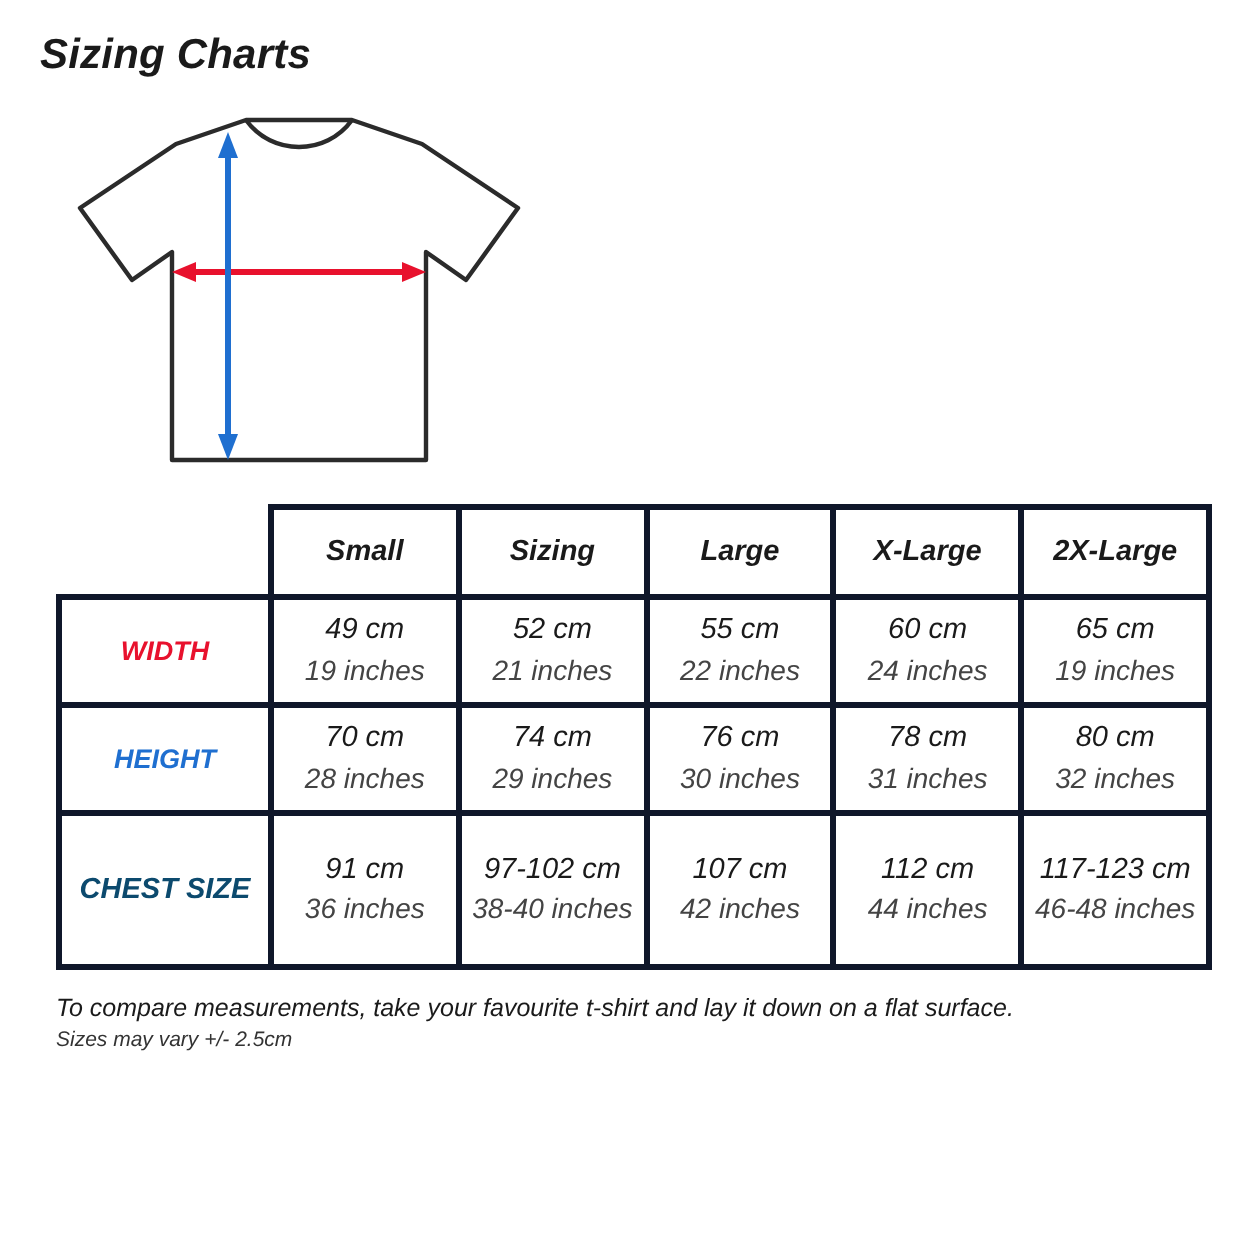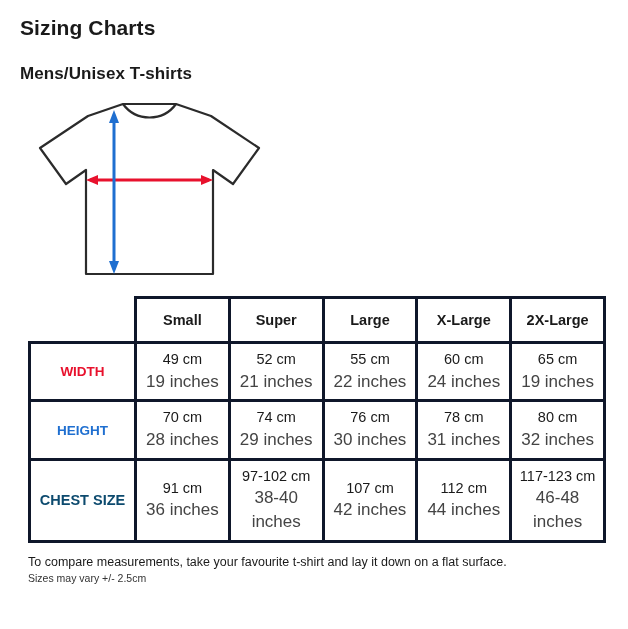--- a/index.html
+++ b/index.html
@@ -13,20 +13,21 @@
     font-family: "Liberation Sans", sans-serif;
     color: #222222;
     position: relative;
     overflow: hidden;
   }
   .page {
     padding: 14px 14px 0 14px;
     box-sizing: border-box;
     width: 557px;
     height: 629px;
+    font-style: italic;
   }
   h1.title {
     font-size: 21px;
     font-weight: bold;
     margin: 2px 0 0 6px;
     color: #1a1a1a;
     letter-spacing: 0.1px;
   }
   h2.subtitle {
     font-size: 17px;
@@ -70,21 +71,21 @@
   }
   .rowlabel.width { color: #e8112d; }
   .rowlabel.height { color: #1f6fd0; }
   .rowlabel.chest { color: #0c4a6e; font-size: 14.5px; }
   .cell-main {
     font-size: 14.5px;
     color: #1a1a1a;
     line-height: 1.35;
   }
   .cell-sub {
-    font-size: 17px;
+    font-size: 14px;
     color: #444444;
     line-height: 1.4;
   }
   tr.r-width td, tr.r-height td { height: 36px; }
   tr.r-chest td { height: 62px; }
   .footnotes {
     margin: 12px 0 0 14px;
   }
   .fn1 {
     font-size: 12.5px;
@@ -101,21 +102,20 @@
     font-size: 10.5px;
     color: #333333;
   }
 </style>
 </head>
 <body>
 
 <div class="page">
 
   <h1 class="title">Sizing Charts</h1>
-  <h2 class="subtitle">Mens/Unisex T-shirts</h2>
 
   <div class="shirt-wrap">
     <svg width="300" height="190" viewBox="0 0 300 190" style="margin-left:14px;display:block;">
 
       <g>
         <path d="M95 8 L60 20 L12 52 L38 88 L58 74 L58 178 L185 178 L185 74 L205 88 L231 52 L183 20 L148 8 Z" fill="#ffffff" stroke="#2b2b2b" stroke-width="2.2" stroke-linejoin="round"></path>
         <path d="M95 8 C108 26, 135 26, 148 8" fill="none" stroke="#2b2b2b" stroke-width="2.2"></path>
       </g>
 
       <g>
@@ -130,21 +130,21 @@
         <polygon points="86,178 81,165 91,165" fill="#1f6fd0"></polygon>
       </g>
     </svg>
   </div>
 
   <table class="sizing">
     <thead>
       <tr>
         <th class="corner rowlabel"></th>
         <th>Small</th>
-        <th>Super</th>
+        <th>Sizing</th>
         <th>Large</th>
         <th>X-Large</th>
         <th>2X-Large</th>
       </tr>
     </thead>
     <tbody>
       <tr class="r-width">
         <td class="rowlabel width">WIDTH</td>
         <td>
           <div class="cell-main">49 cm</div>

